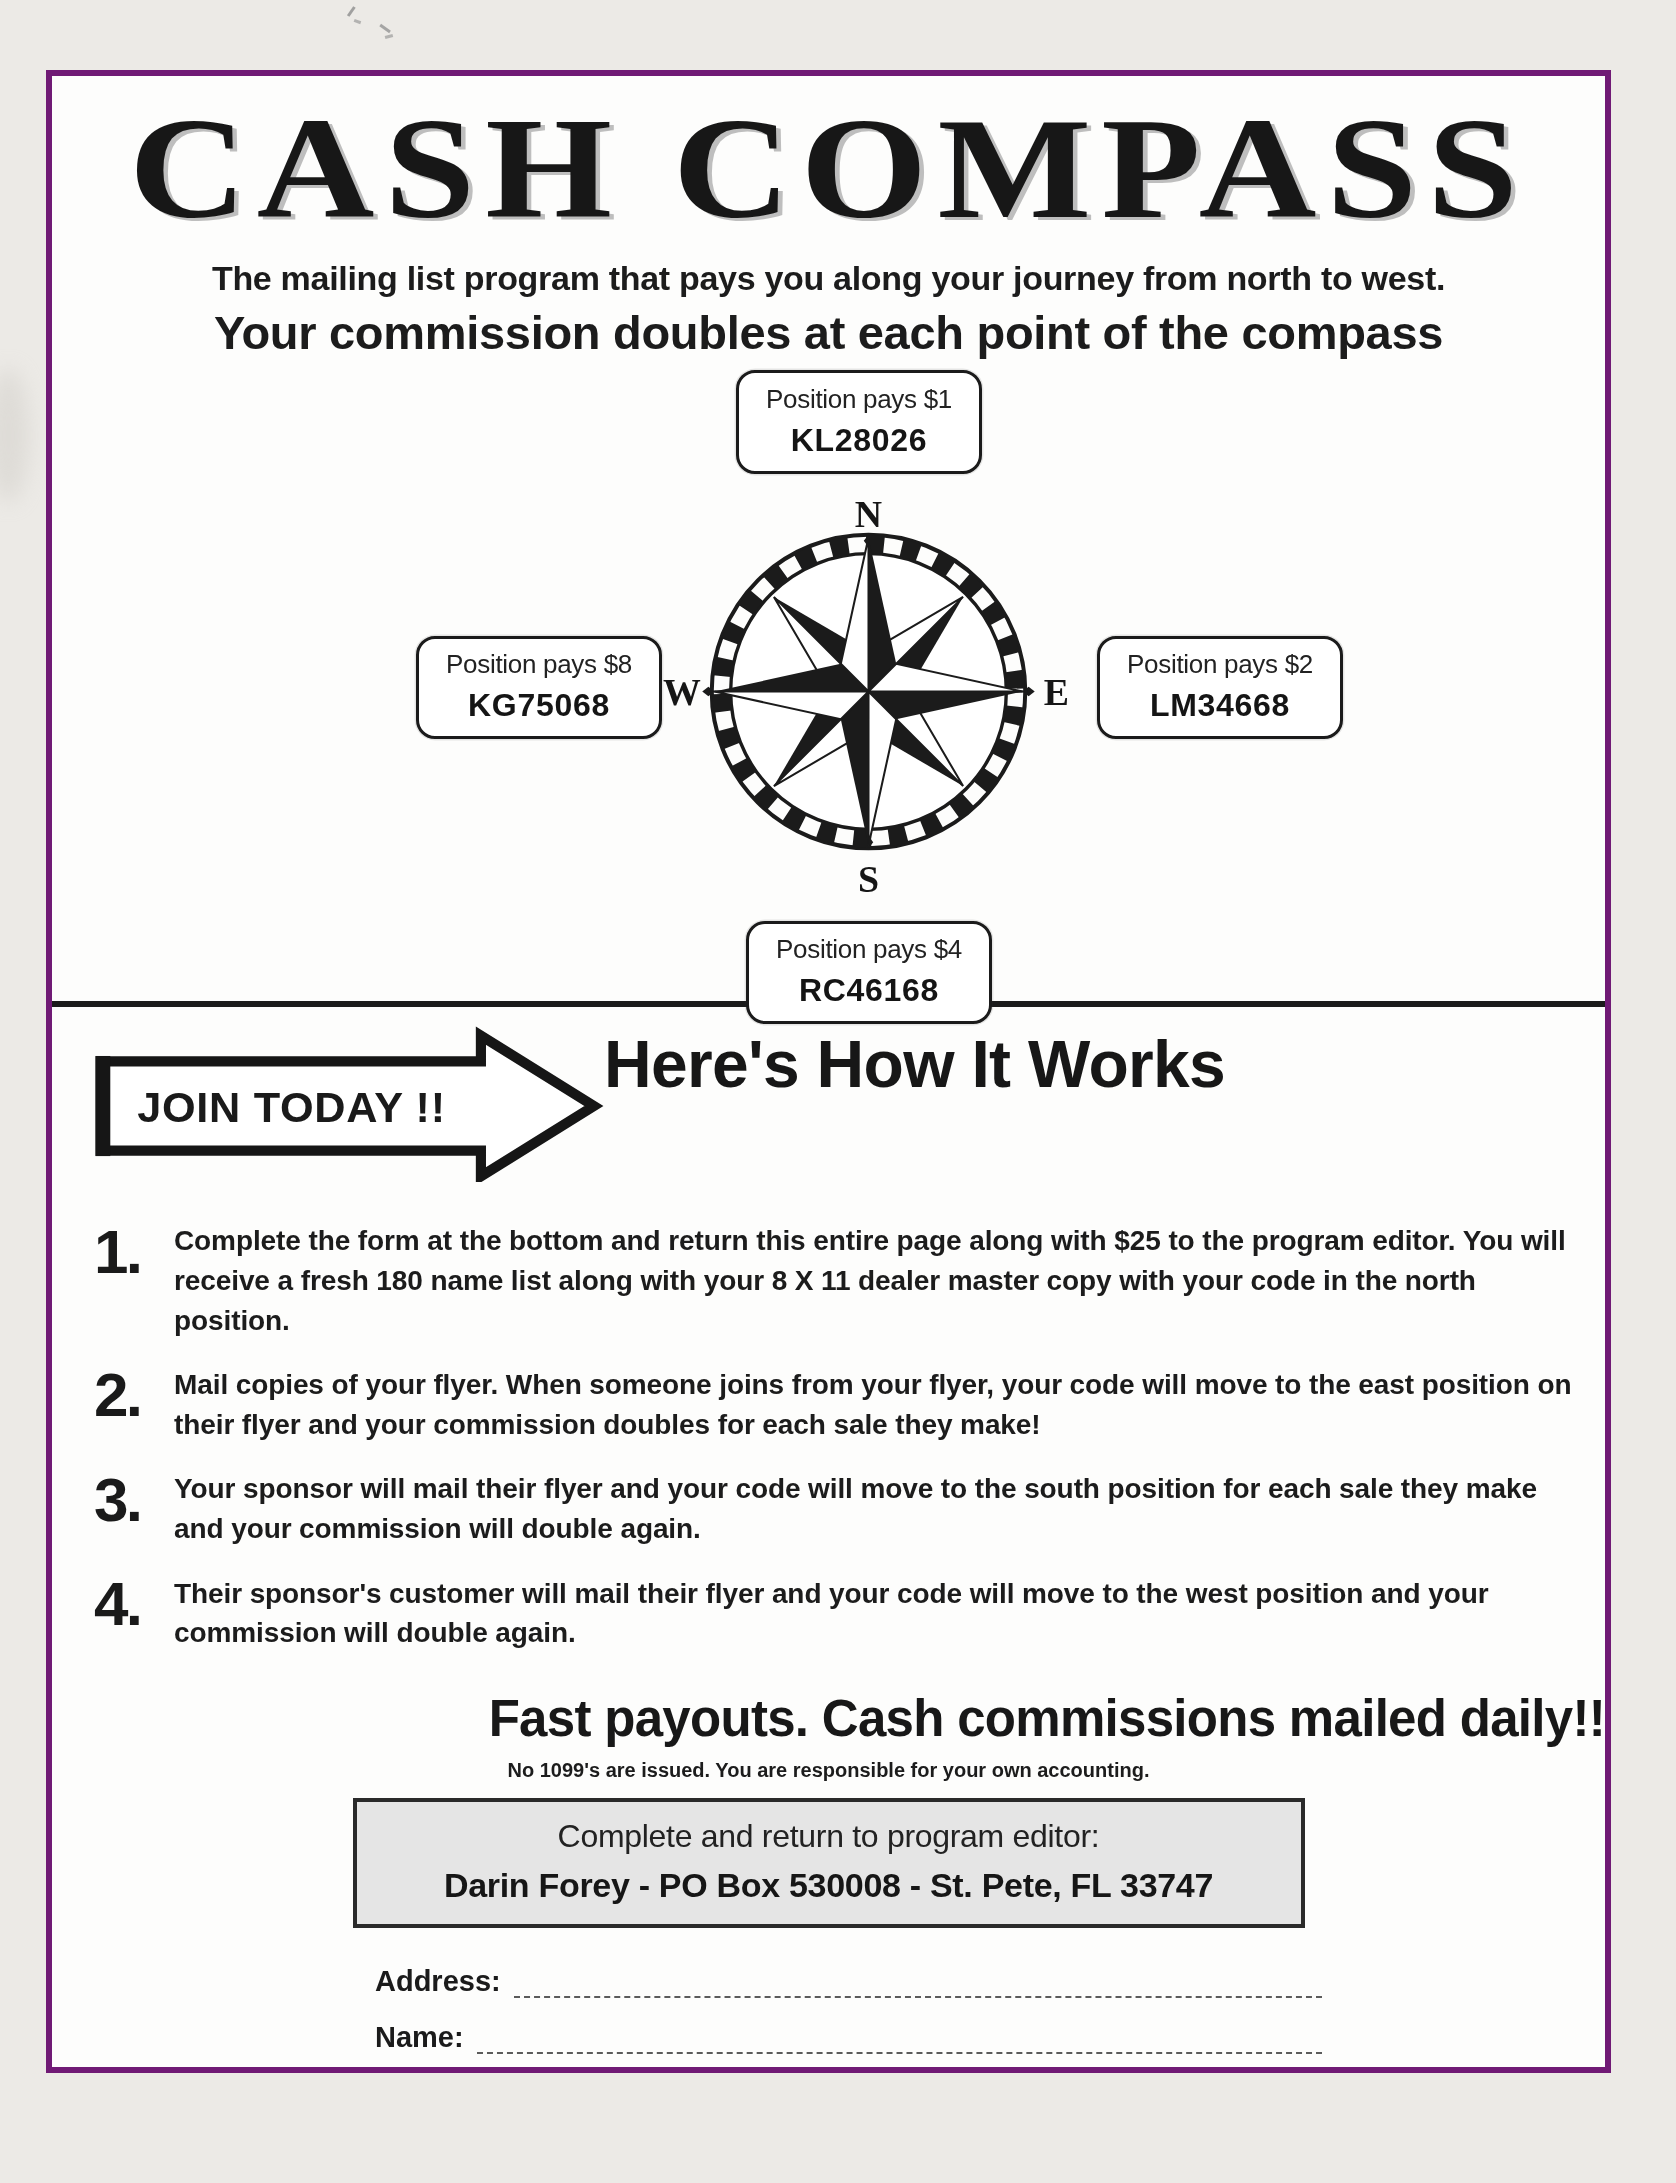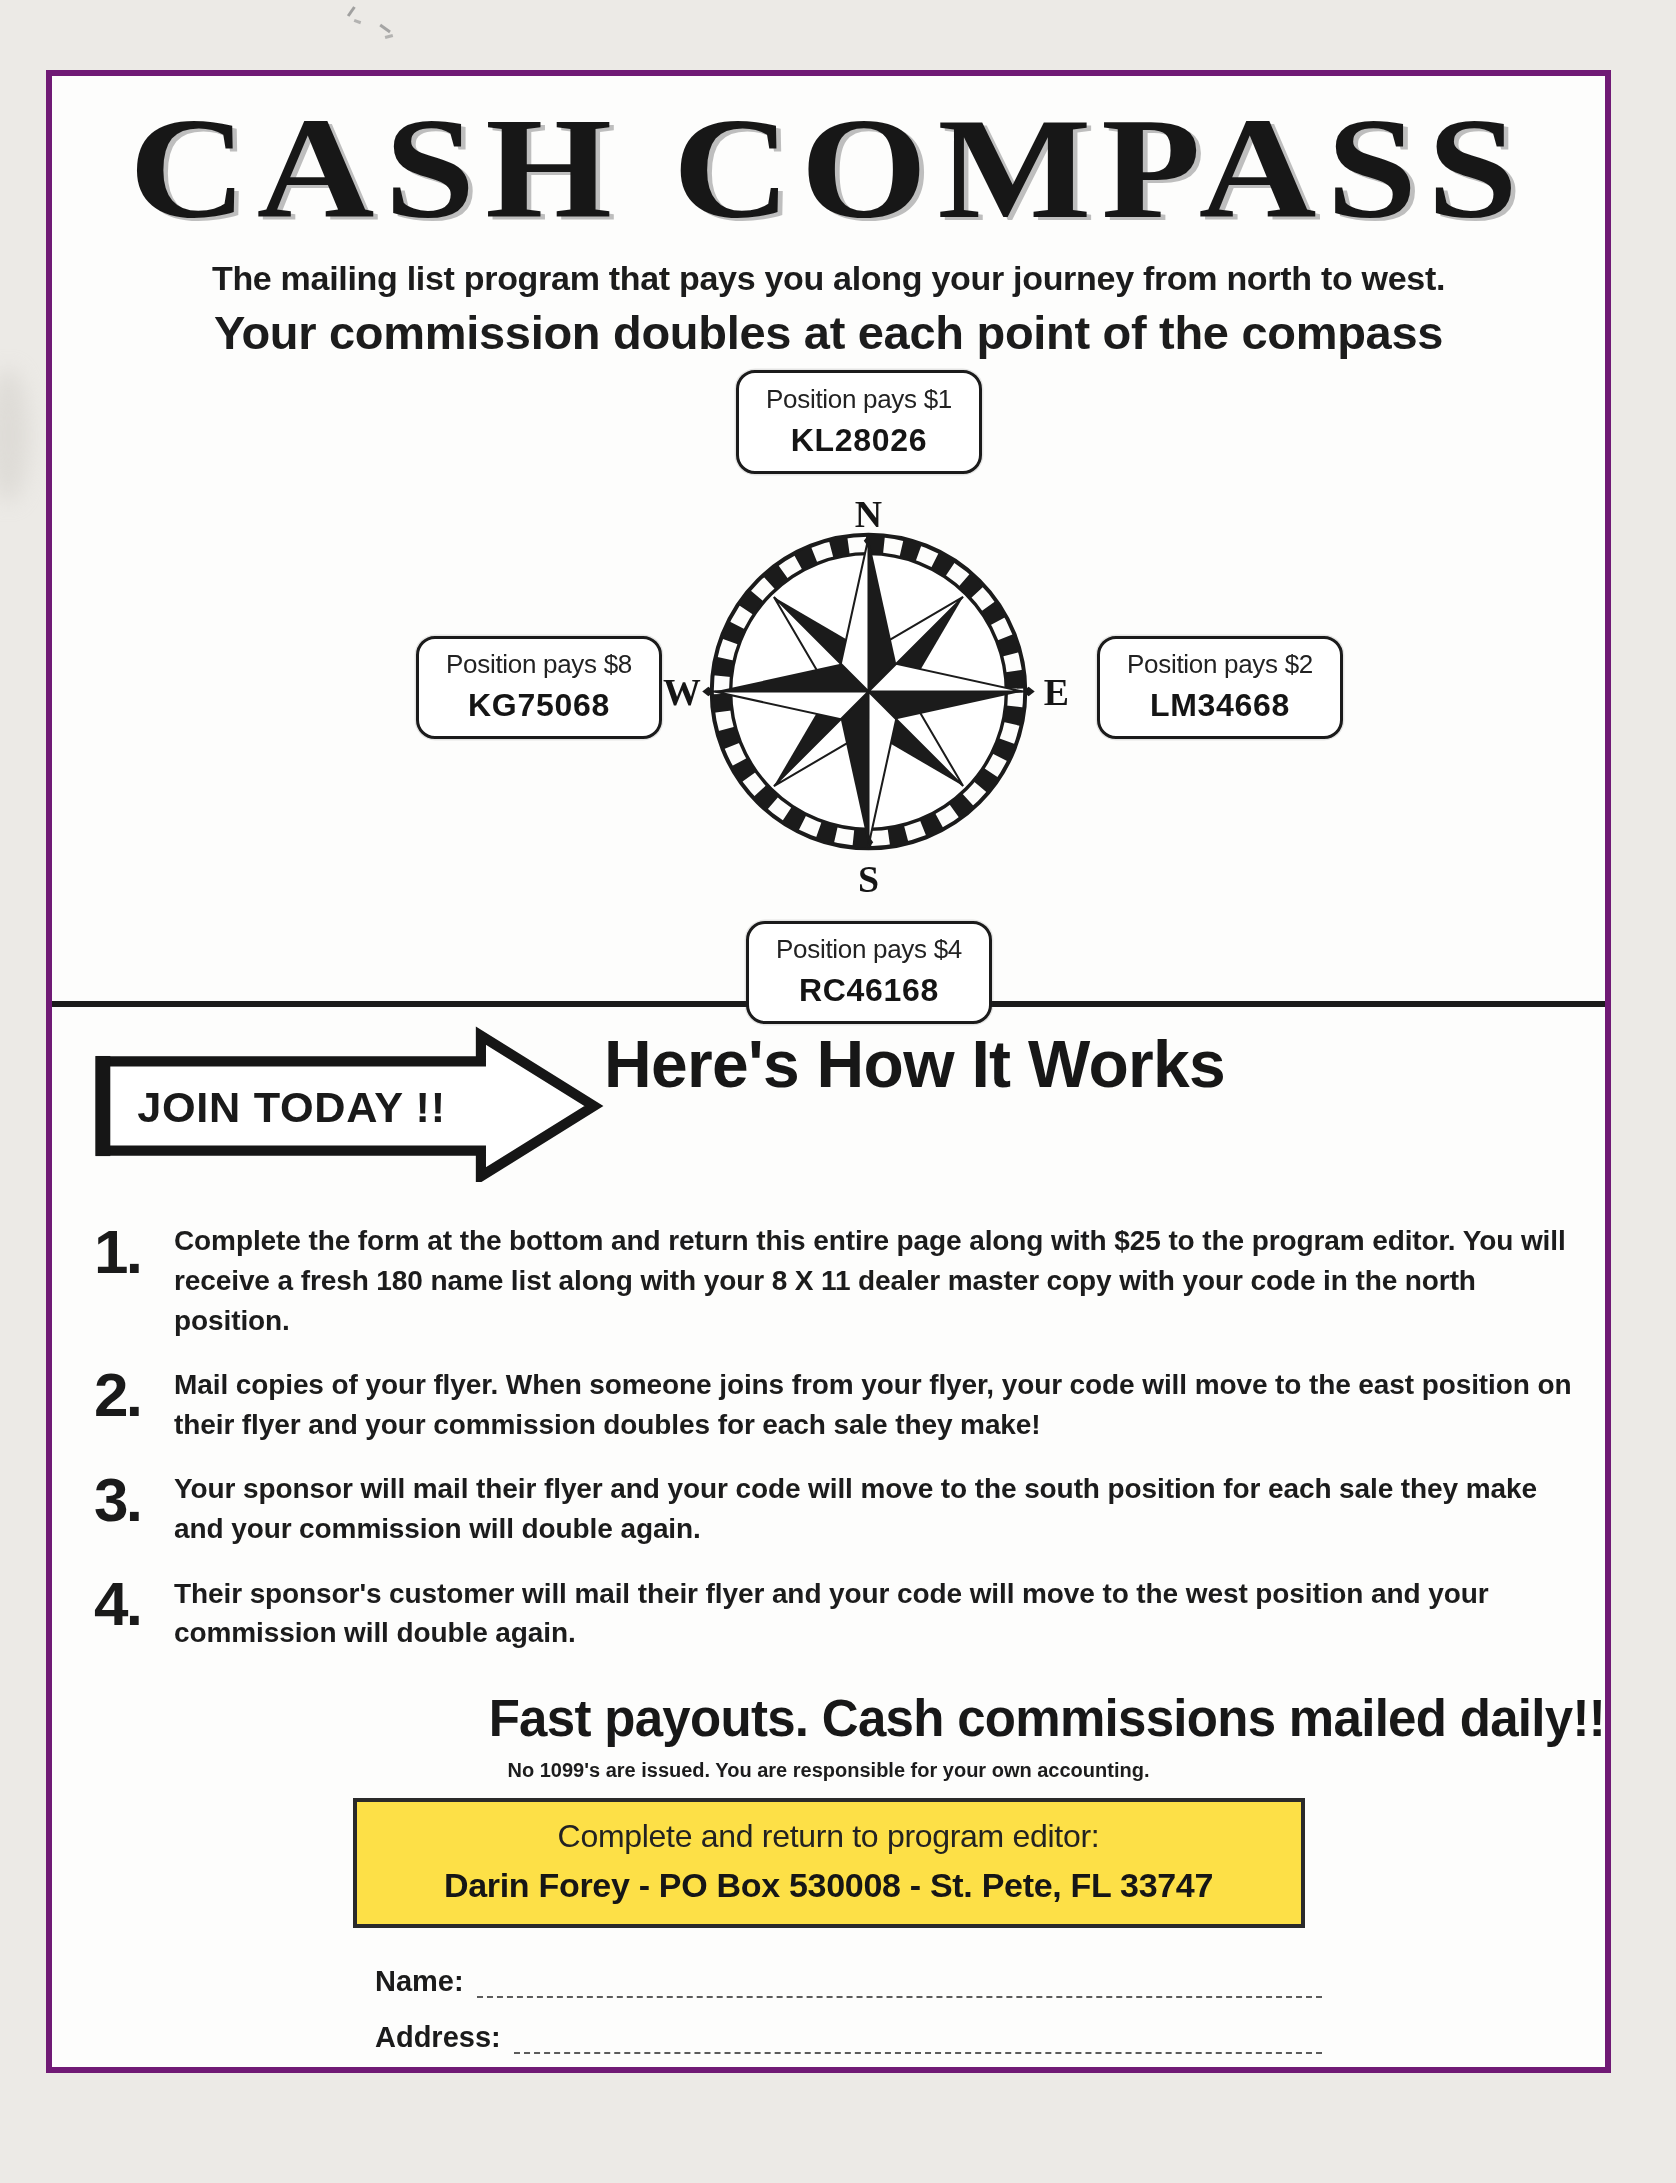--- a/index.html
+++ b/index.html
@@ -119,21 +119,21 @@
   }
   .disclaimer {
     margin-top:10.8px; text-align:center;
     font-size:20px; font-weight:bold; color:#1c1c1c;
   }
 
   
   .return-box {
     width:952px; margin:16px auto 0 auto;
     border:4px solid #2a2a2a;
-    background:#fde047;
+    background:#e5e5e5;
     text-align:center;
     padding:16px 6.8px 19px 6.8px;
   }
   .return-line1 { font-size:32px; font-weight:400; color:#222; letter-spacing:-0.3px; }
   .return-line2 { font-size:34px; font-weight:bold; color:#161616; margin-top:10.8px; letter-spacing:-0.3px; }
 
   .form { margin:35px 0 0 323px; width:947px; }
   .form-row { display:flex; align-items:flex-end; margin-bottom:21px; height:35px; }
   .form-label { font-size:29px; font-weight:bold; color:#1b1b1b; white-space:nowrap; padding-right:13.5px; }
   .uline { border-bottom:2.7px dashed #3f3f3f; height:28px; flex:1; opacity:.85; }
@@ -261,25 +261,25 @@
     <div class="payout-line">Fast payouts. Cash commissions mailed daily!!</div>
     <div class="disclaimer">No 1099's are issued. You are responsible for your own accounting.</div>
 
     <div class="return-box">
       <div class="return-line1">Complete and return to program editor:</div>
       <div class="return-line2">Darin Forey  -  PO Box 530008  -  St. Pete, FL 33747</div>
     </div>
 
     <div class="form">
       <div class="form-row">
+        <div class="form-label">Address:</div>
+        <div class="uline"></div>
+      </div>
+      <div class="form-row">
         <div class="form-label">Name:</div>
-        <div class="uline"></div>
-      </div>
-      <div class="form-row">
-        <div class="form-label">Address:</div>
         <div class="uline"></div>
       </div>
       <div class="form-row">
         <div class="form-label">City:</div>
         <div class="uline uline-city"></div>
         <div class="gap"></div>
         <div class="form-label">ST:</div>
         <div class="uline uline-st"></div>
         <div class="gap"></div>
         <div class="form-label">Zip:</div>

